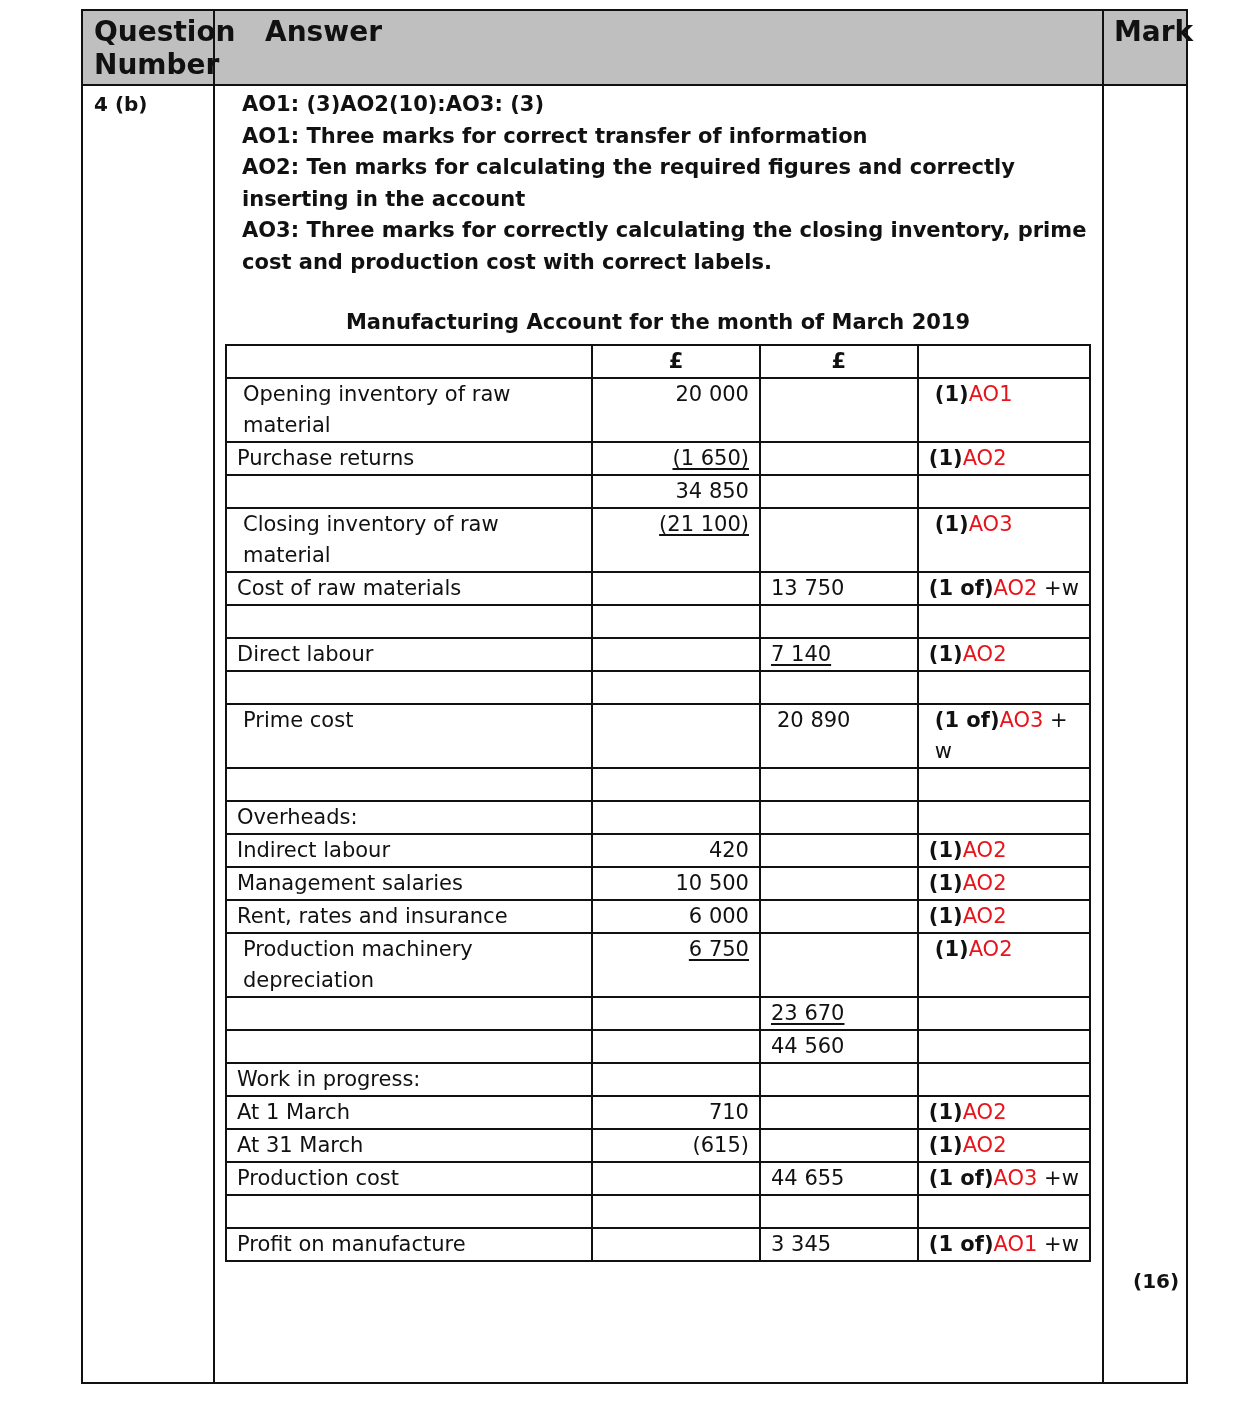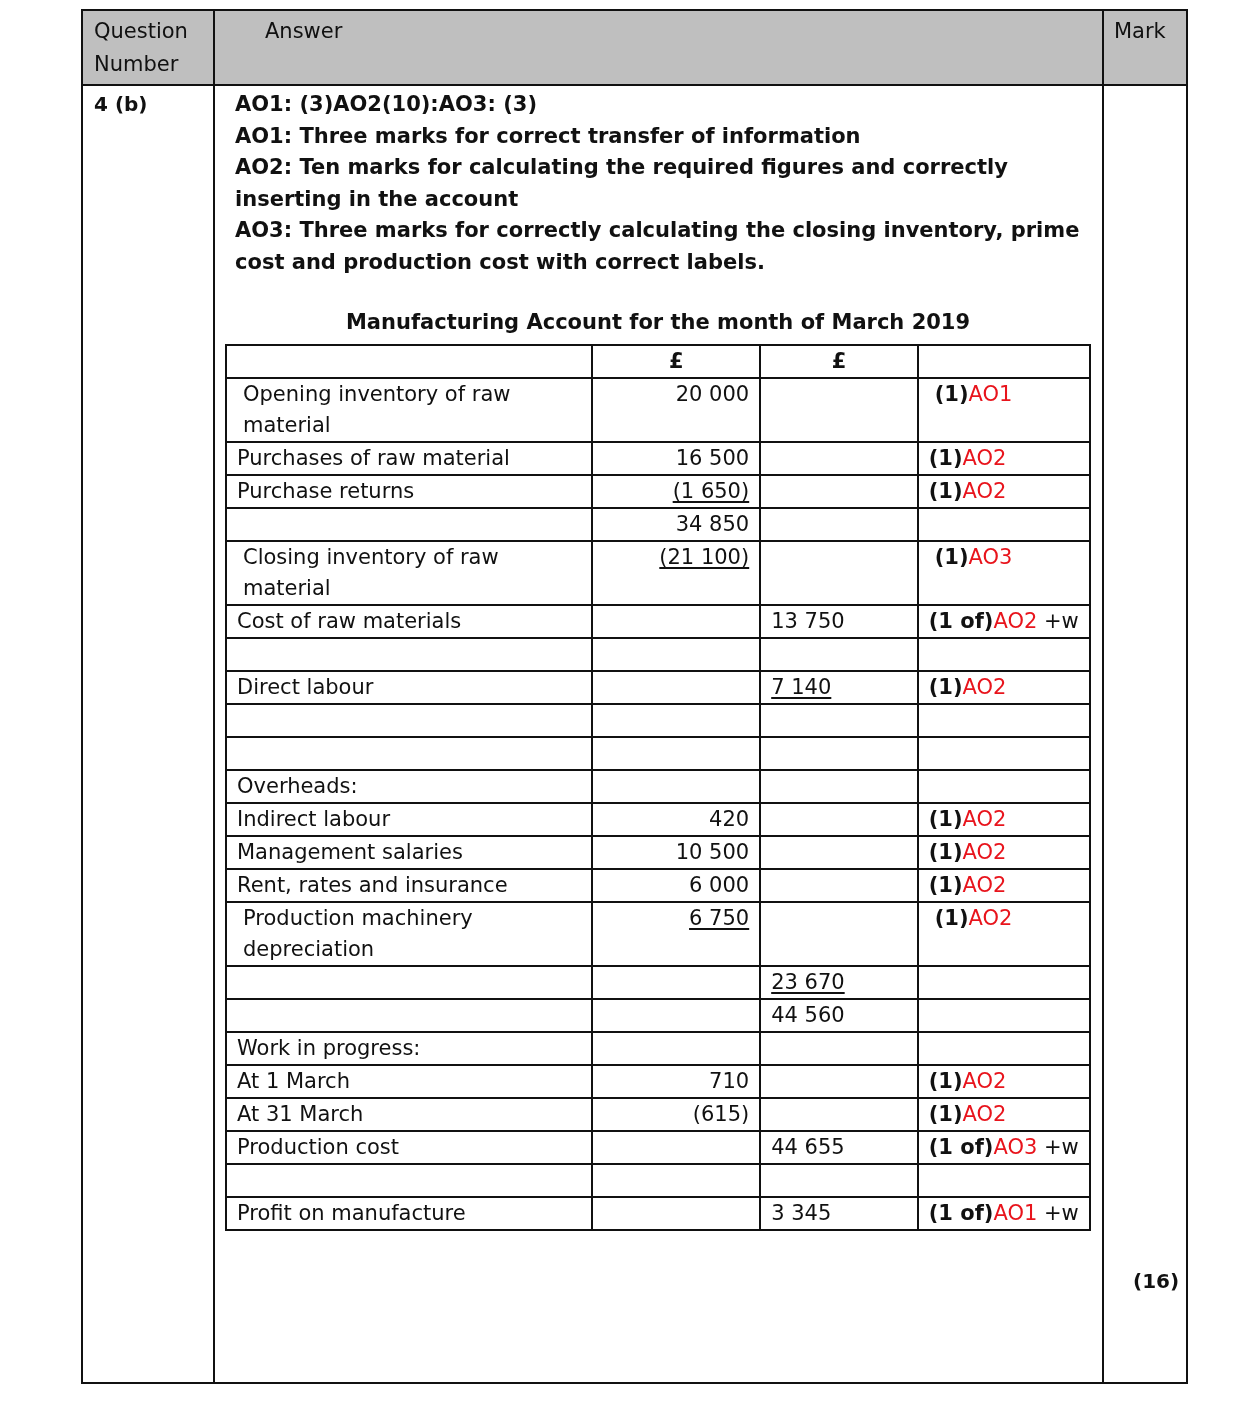--- a/index.html
+++ b/index.html
@@ -6,26 +6,26 @@
   body { width: 1248px; height: 1402px; position: relative; font-family: "DejaVu Sans", "Liberation Sans", sans-serif; color: #111; }
   .outer {
     position: absolute; left: 81px; top: 9px; width: 1107px; height: 1375px;
     border: 2px solid #111; box-sizing: border-box;
   }
   .hdr {
     position: absolute; left: 0; top: 0; right: 0; height: 73px;
     background: #bfbfbf; border-bottom: 2px solid #111;
   }
   .vline { position: absolute; top: 0; bottom: 0; width: 2px; background: #111; }
-  .hdr-cell { position: absolute; top: 4px; font-weight: normal; font-size: 21px; line-height: 33px; }
+  .hdr-cell { position: absolute; top: 4px; font-weight: bold; font-size: 28px; line-height: 33px; }
   .qnum-head { left: 11px; }
   .ans-head { left: 142px; margin-left: 40px; }
   .mark-head { left: 1031px; }
   .qnum { position: absolute; left: 11px; top: 78px; font-weight: bold; font-size: 20px; line-height: 30px; }
-  .rubric { position: absolute; left: 152px; top: 78px; width: 860px; font-weight: bold; font-size: 21px; line-height: 31.5px; }
+  .rubric { position: absolute; left: 159px; top: 78px; width: 860px; font-weight: bold; font-size: 21px; line-height: 31.5px; }
   .rubric div { white-space: nowrap; }
   table.acct {
     position: absolute; left: 225px; top: 344px; width: 866px;
     border-collapse: collapse; font-size: 21px;
   }
   table.acct td {
     border: 2px solid #111; padding: 0 10px; vertical-align: top; line-height: 31px;
   }
   table.acct td.c1 { width: 350px; }
   table.acct td.c2 { width: 145px; text-align: right; }
@@ -80,26 +80,20 @@
     </tr>
   </thead>
   <tbody id="acct-body">
       <tr class="tall">
         <td class="c1">Opening inventory of raw material</td>
         <td class="c2"><span>20 000</span></td>
         <td class="c3"><span></span></td>
         <td class="c4"><span class="mk-b">(1)</span><span class="mk-ao" style="color: rgb(232, 20, 28);">AO1</span><span style="white-space: pre-wrap;"></span></td>
       </tr>
       <tr class="std">
-        <td class="c1">Purchases of raw material</td>
-        <td class="c2"><span>16 500</span></td>
-        <td class="c3"><span></span></td>
-        <td class="c4"><span class="mk-b">(1)</span><span class="mk-ao" style="color: rgb(232, 20, 28);">AO2</span><span style="white-space: pre-wrap;"></span></td>
-      </tr>
-      <tr class="std">
         <td class="c1">Purchase returns</td>
         <td class="c2"><span class="u">(1 650)</span></td>
         <td class="c3"><span></span></td>
         <td class="c4"><span class="mk-b">(1)</span><span class="mk-ao" style="color: rgb(232, 20, 28);">AO2</span><span style="white-space: pre-wrap;"></span></td>
       </tr>
       <tr class="std">
         <td class="c1"></td>
         <td class="c2"><span>34 850</span></td>
         <td class="c3"><span></span></td>
         <td class="c4"><span class="mk-b"></span><span class="mk-ao" style="color: rgb(232, 20, 28);"></span><span style="white-space: pre-wrap;"></span></td>
@@ -127,20 +121,26 @@
         <td class="c2"><span></span></td>
         <td class="c3"><span class="u">7 140</span></td>
         <td class="c4"><span class="mk-b">(1)</span><span class="mk-ao" style="color: rgb(232, 20, 28);">AO2</span><span style="white-space: pre-wrap;"></span></td>
       </tr>
       <tr class="std">
         <td class="c1"></td>
         <td class="c2"><span></span></td>
         <td class="c3"><span></span></td>
         <td class="c4"><span class="mk-b"></span><span class="mk-ao" style="color: rgb(232, 20, 28);"></span><span style="white-space: pre-wrap;"></span></td>
       </tr>
+      <tr class="tall">
+        <td class="c1">Prime cost</td>
+        <td class="c2"><span></span></td>
+        <td class="c3"><span>20 890</span></td>
+        <td class="c4"><span class="mk-b">(1 of)</span><span class="mk-ao" style="color: rgb(232, 20, 28);">AO3</span><span style="white-space: pre-wrap;"> + w</span></td>
+      </tr>
       <tr class="std">
         <td class="c1"></td>
         <td class="c2"><span></span></td>
         <td class="c3"><span></span></td>
         <td class="c4"><span class="mk-b"></span><span class="mk-ao" style="color: rgb(232, 20, 28);"></span><span style="white-space: pre-wrap;"></span></td>
       </tr>
       <tr class="std">
         <td class="c1">Overheads:</td>
         <td class="c2"><span></span></td>
         <td class="c3"><span></span></td>

